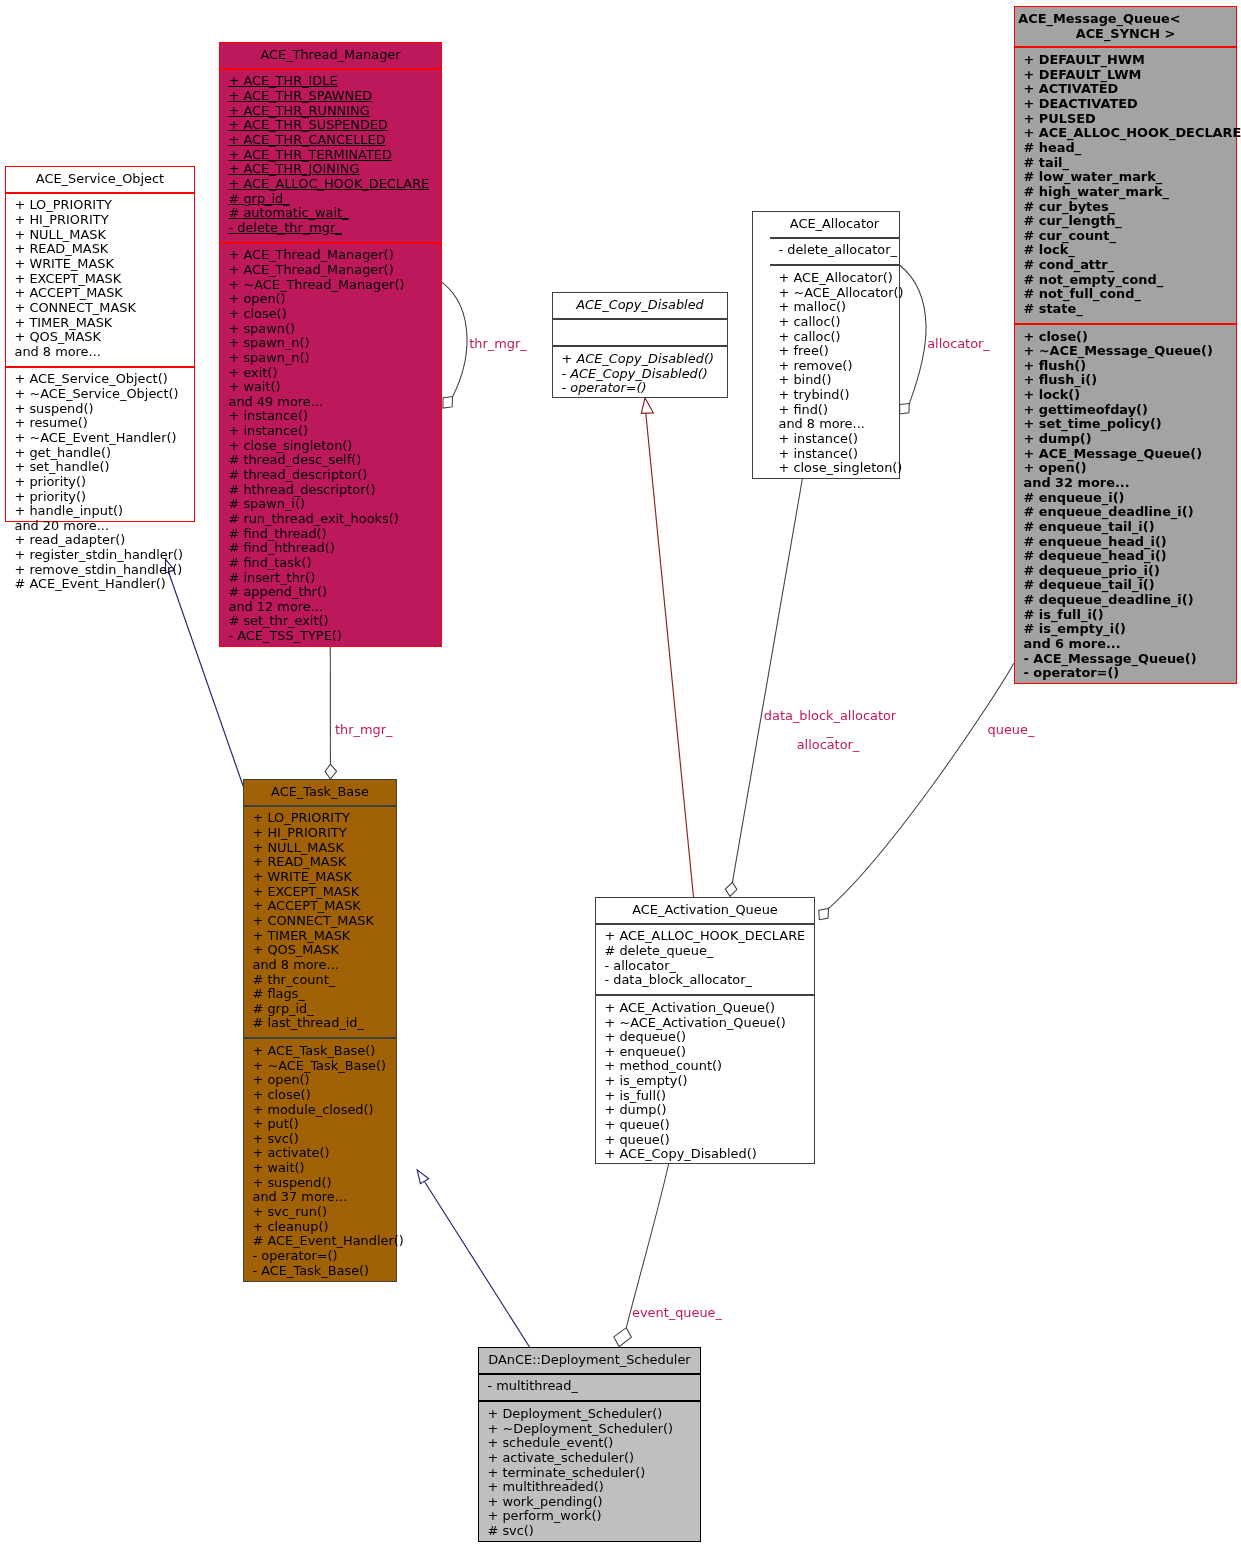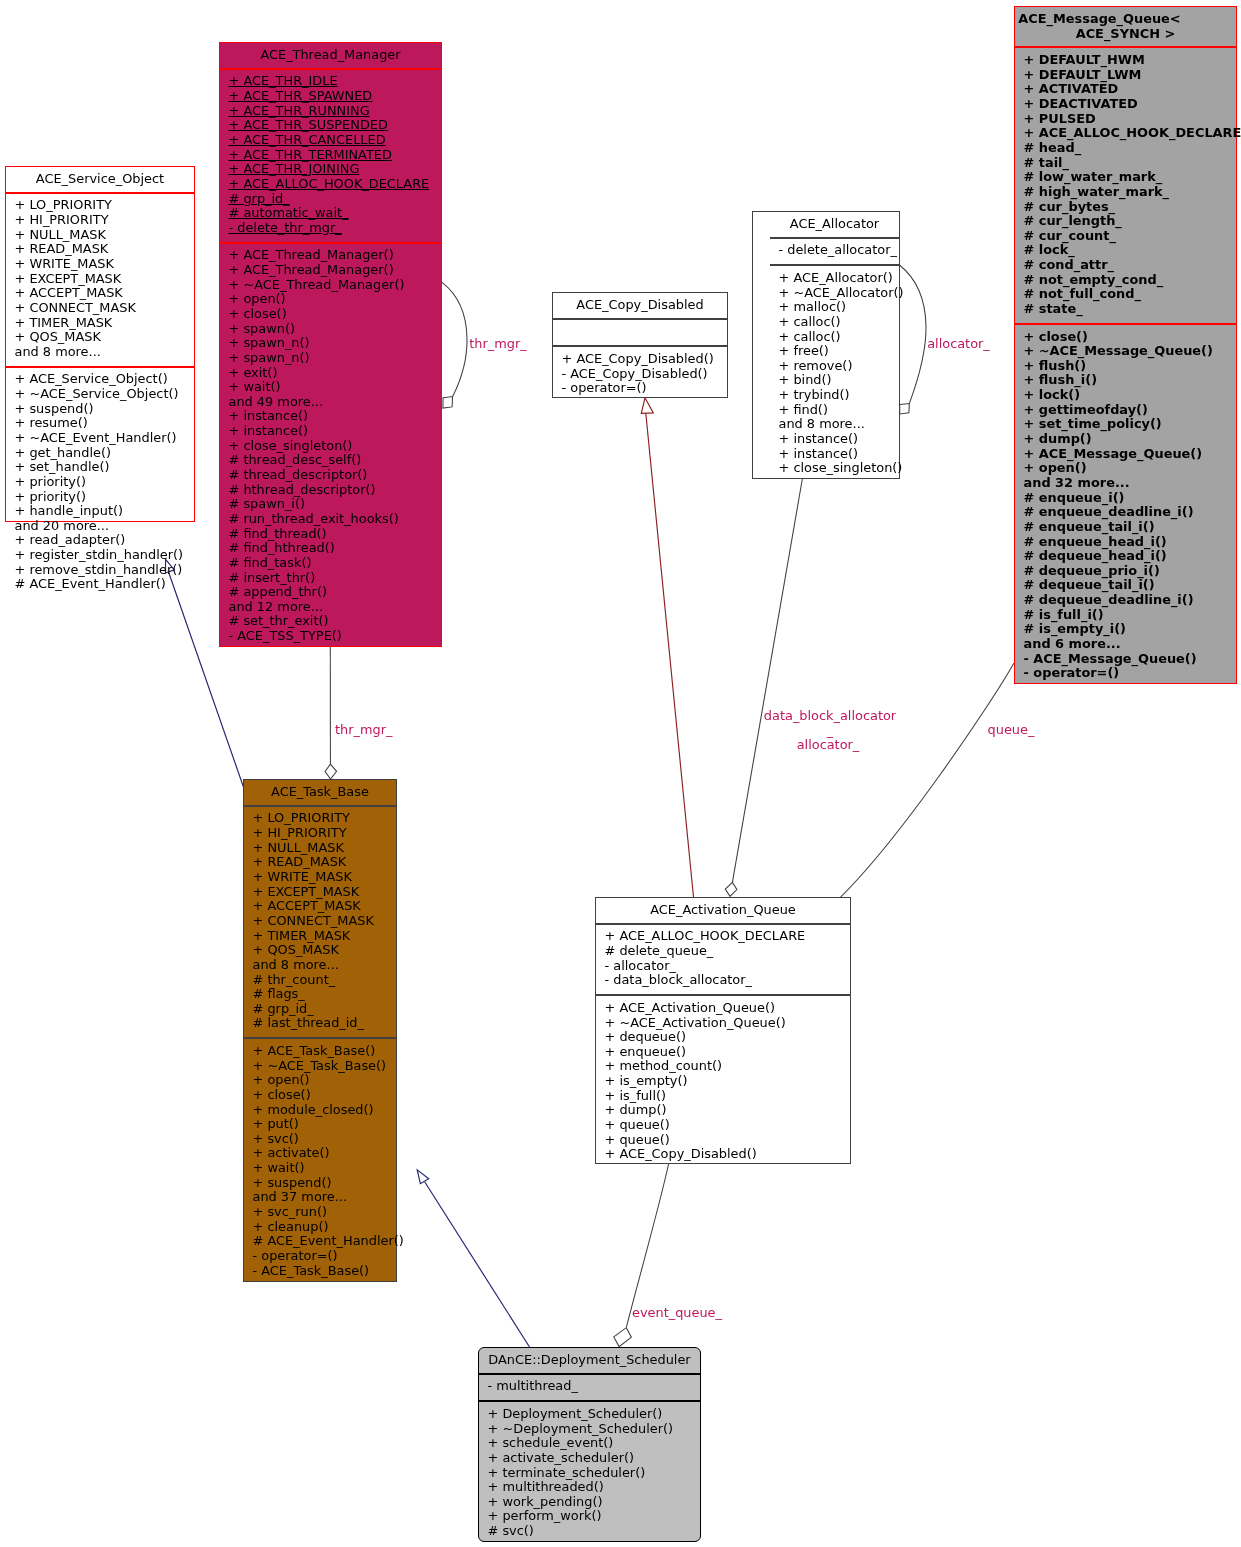--- a/index.html
+++ b/index.html
@@ -155,21 +155,21 @@
           <div class="node-row"># find_thread()</div>
           <div class="node-row"># find_hthread()</div>
           <div class="node-row"># find_task()</div>
           <div class="node-row"># insert_thr()</div>
           <div class="node-row"># append_thr()</div>
           <div class="node-row">and 12 more...</div>
           <div class="node-row"># set_thr_exit()</div>
           <div class="node-row">- ACE_TSS_TYPE()</div>
         </div>
       </div>
-      <div class="uml-node" style="left: 552px; top: 292px; width: 176px; height: 106px; border-color: rgb(64, 64, 64); background: rgb(255, 255, 255);">
+      <div class="uml-node" style="left: 552px; top: 292px; width: 176px; height: 106px; border-color: rgb(64, 64, 64); background: rgb(255, 255, 255); font-style: italic;">
         <div class="node-title"><div class="title-line">ACE_Copy_Disabled</div></div>
         <div class="node-section" style="border-top-color: rgb(64, 64, 64);">
           <div class="node-row">&nbsp;</div>
         </div>
         <div class="node-section" style="border-top-color: rgb(64, 64, 64);">
           <div class="node-row">+ ACE_Copy_Disabled()</div>
           <div class="node-row">- ACE_Copy_Disabled()</div>
           <div class="node-row">- operator=()</div>
         </div>
       </div>
@@ -275,21 +275,21 @@
           <div class="node-row">+ wait()</div>
           <div class="node-row">+ suspend()</div>
           <div class="node-row">and 37 more...</div>
           <div class="node-row">+ svc_run()</div>
           <div class="node-row">+ cleanup()</div>
           <div class="node-row"># ACE_Event_Handler()</div>
           <div class="node-row">- operator=()</div>
           <div class="node-row">- ACE_Task_Base()</div>
         </div>
       </div>
-      <div class="uml-node" style="left: 595px; top: 897px; width: 256px; height: 267px; border-color: rgb(64, 64, 64); background: rgb(255, 255, 255);">
+      <div class="uml-node" style="left: 595px; top: 897px; width: 220px; height: 267px; border-color: rgb(64, 64, 64); background: rgb(255, 255, 255);">
         <div class="node-title"><div class="title-line">ACE_Activation_Queue</div></div>
         <div class="node-section" style="border-top-color: rgb(64, 64, 64);">
           <div class="node-row">+ ACE_ALLOC_HOOK_DECLARE</div>
           <div class="node-row"># delete_queue_</div>
           <div class="node-row">- allocator_</div>
           <div class="node-row">- data_block_allocator_</div>
         </div>
         <div class="node-section" style="border-top-color: rgb(64, 64, 64);">
           <div class="node-row">+ ACE_Activation_Queue()</div>
           <div class="node-row">+ ~ACE_Activation_Queue()</div>
@@ -297,21 +297,21 @@
           <div class="node-row">+ enqueue()</div>
           <div class="node-row">+ method_count()</div>
           <div class="node-row">+ is_empty()</div>
           <div class="node-row">+ is_full()</div>
           <div class="node-row">+ dump()</div>
           <div class="node-row">+ queue()</div>
           <div class="node-row">+ queue()</div>
           <div class="node-row">+ ACE_Copy_Disabled()</div>
         </div>
       </div>
-      <div class="uml-node" style="left: 478px; top: 1347px; width: 223px; height: 195px; border-color: rgb(0, 0, 0); background: rgb(191, 191, 191); border-radius: 6px;">
+      <div class="uml-node" style="left: 478px; top: 1347px; width: 223px; height: 195px; border-color: rgb(0, 0, 0); background: rgb(191, 191, 191);">
         <div class="node-title"><div class="title-line">DAnCE::Deployment_Scheduler</div></div>
         <div class="node-section" style="border-top-color: rgb(0, 0, 0);">
           <div class="node-row">- multithread_</div>
         </div>
         <div class="node-section" style="border-top-color: rgb(0, 0, 0);">
           <div class="node-row">+ Deployment_Scheduler()</div>
           <div class="node-row">+ ~Deployment_Scheduler()</div>
           <div class="node-row">+ schedule_event()</div>
           <div class="node-row">+ activate_scheduler()</div>
           <div class="node-row">+ terminate_scheduler()</div>

